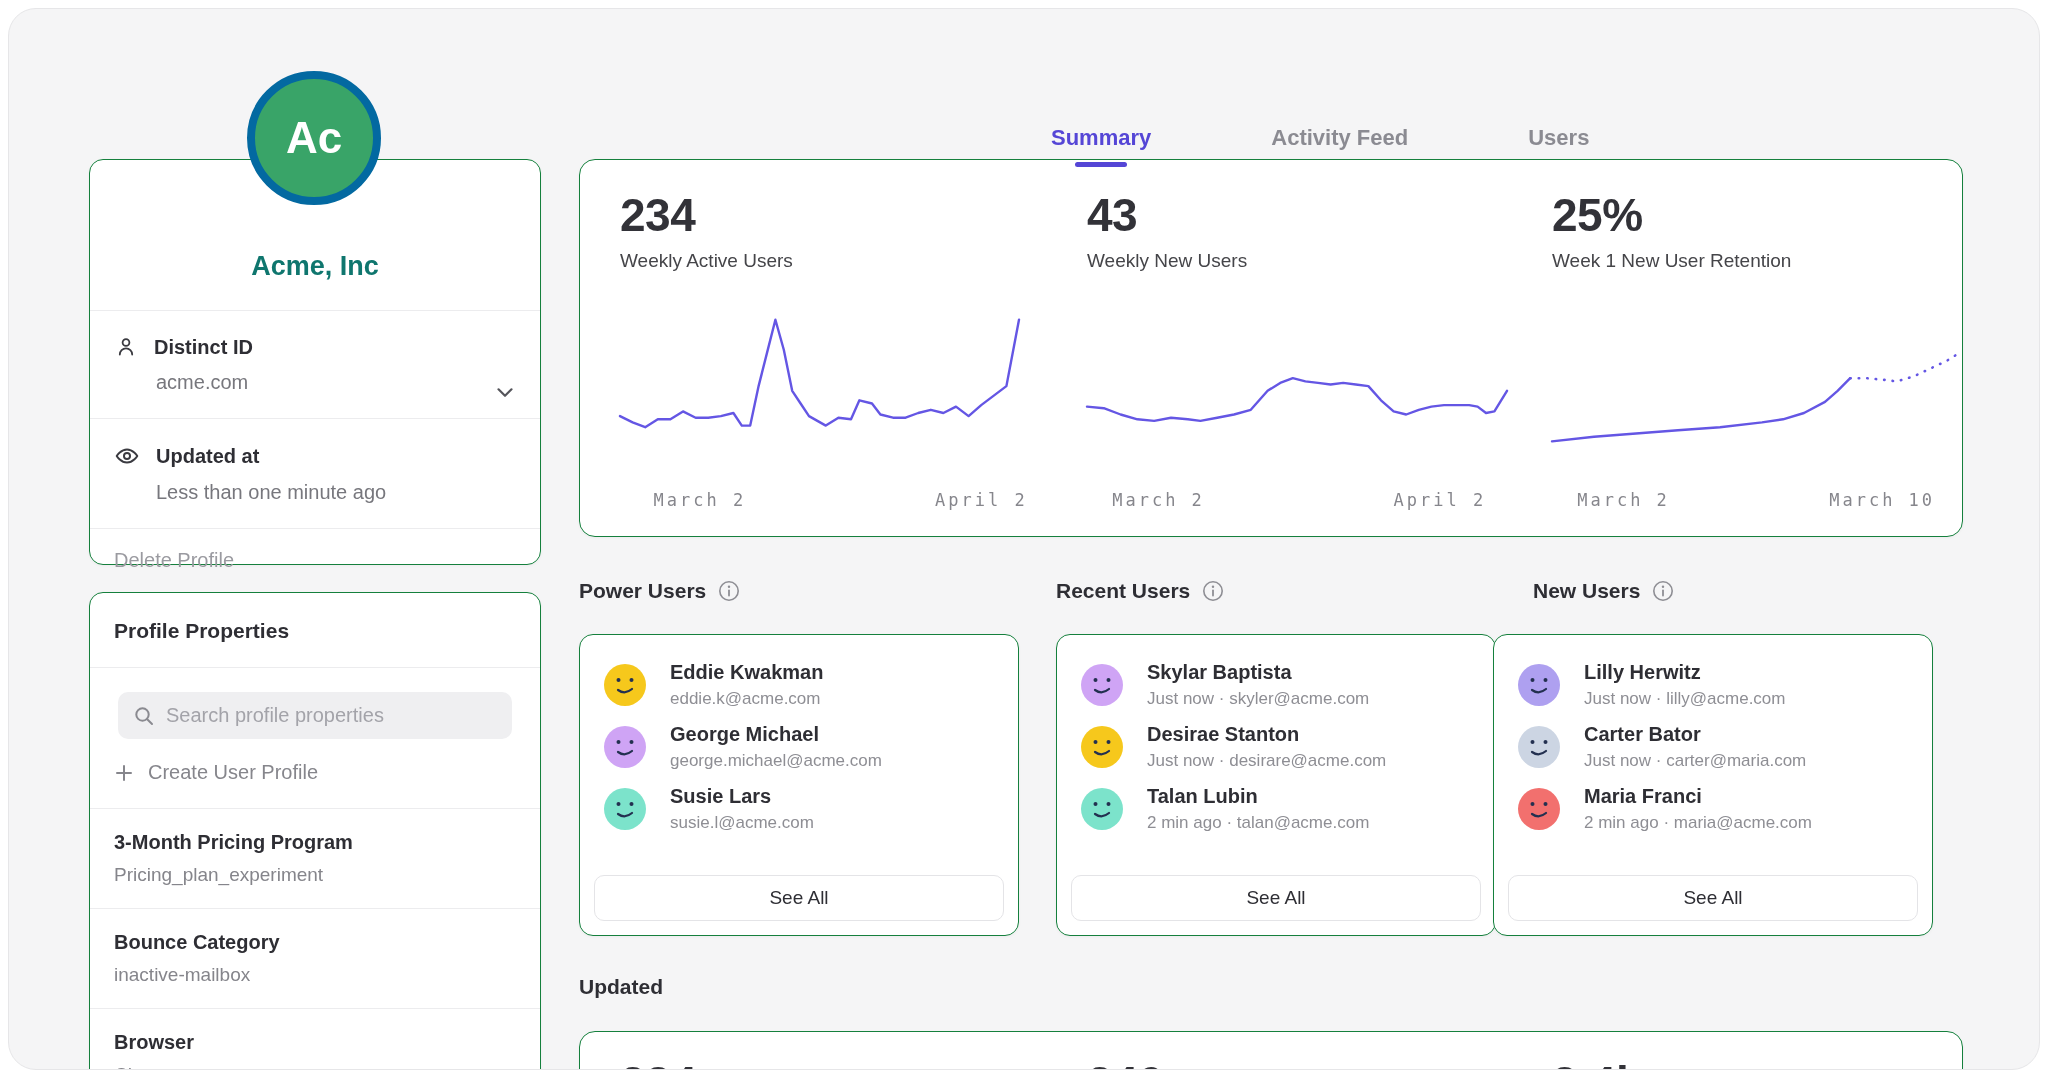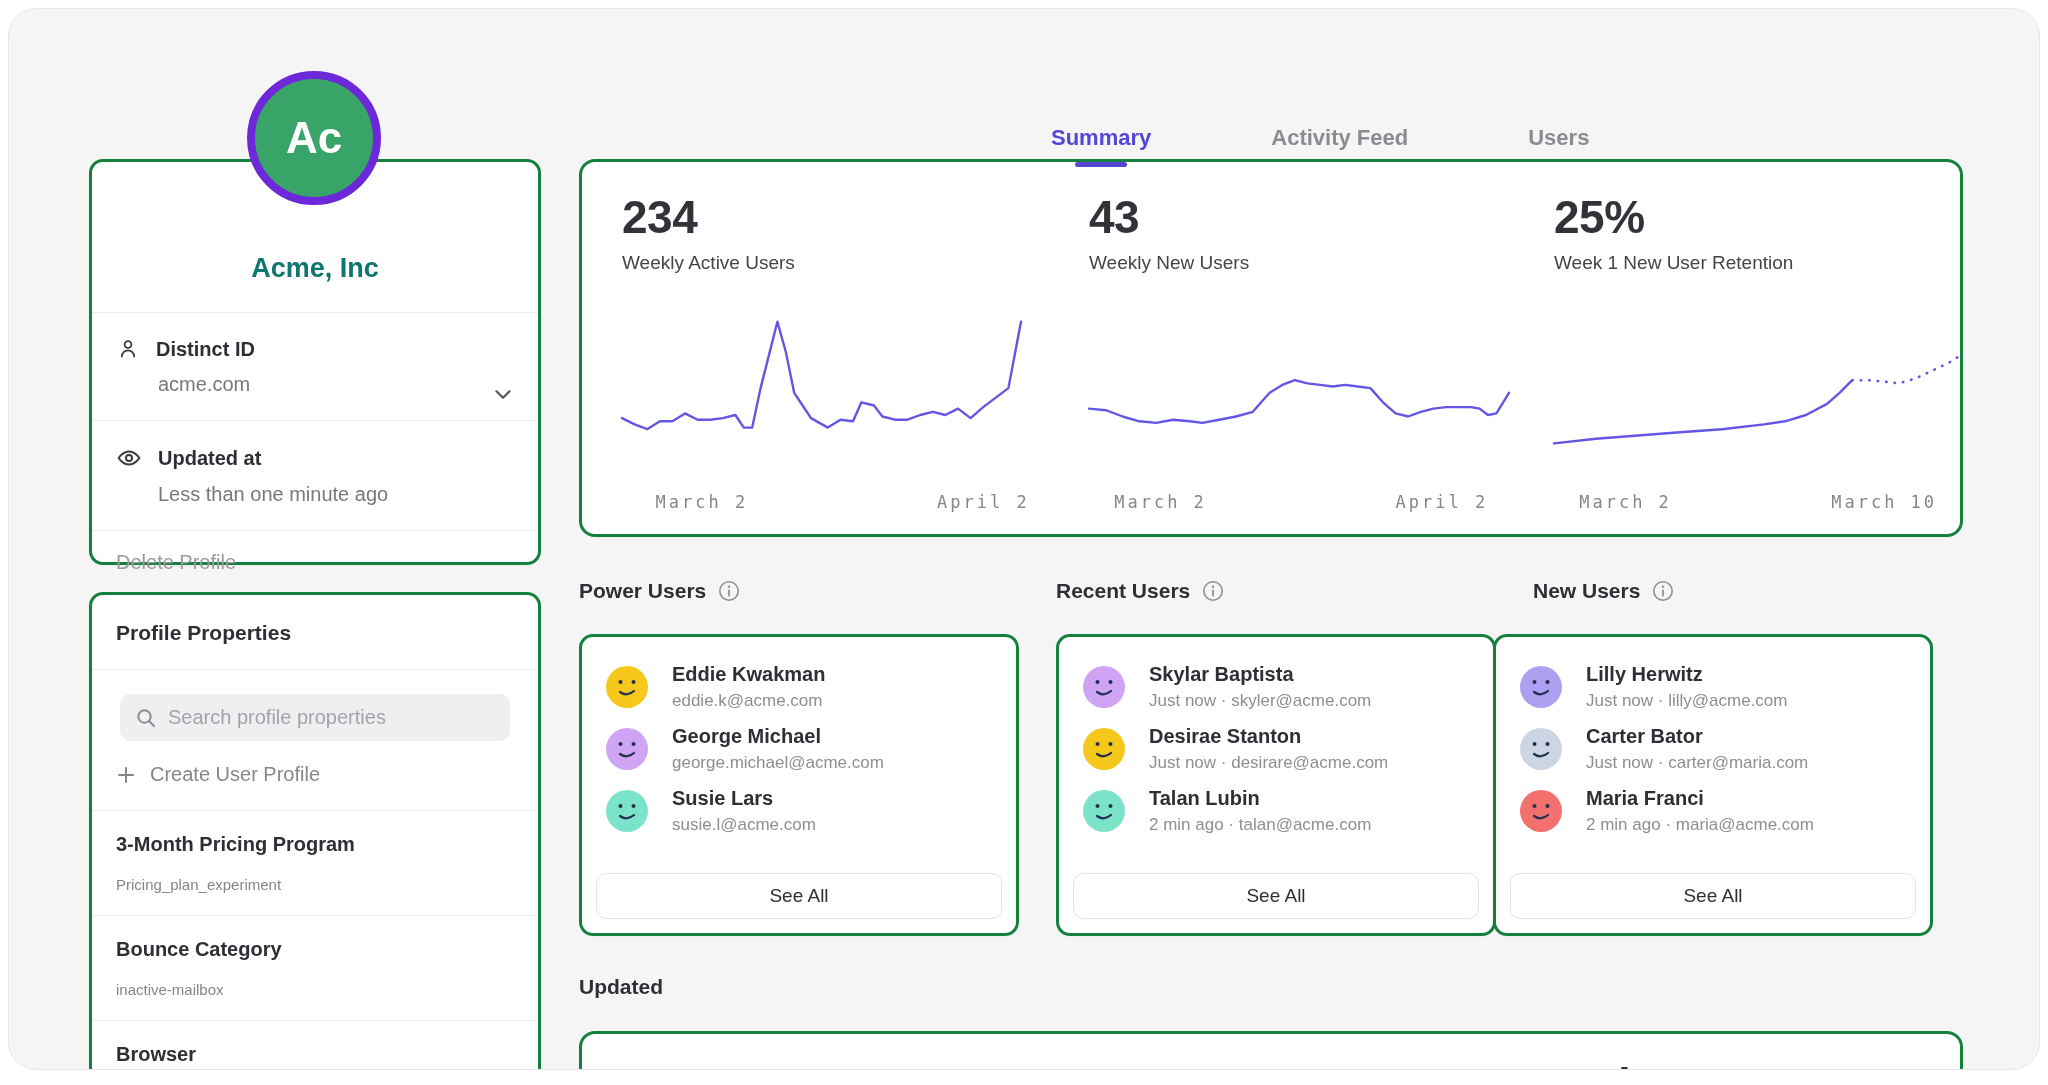--- a/index.html
+++ b/index.html
@@ -1,26 +1,26 @@
 <!DOCTYPE html>
 <html><head>
 <meta charset="utf-8">
 <style>
   * { margin:0; padding:0; box-sizing:border-box; }
   html,body { width:2048px; height:1085px; background:#ffffff; font-family:"Liberation Sans", sans-serif; }
   .frame { position:absolute; left:8px; top:8px; width:2032px; height:1062px; background:#f5f5f6;
            border:1px solid #e6e6e8; border-radius:28px; overflow:hidden; }
 
-  .card { position:absolute; background:#ffffff; border:3px solid #15803d; border-radius:14px;
+  .card { position:absolute; background:#ffffff; border:1px solid #15803d; border-radius:14px;
           box-shadow:0 1px 3px rgba(20,20,30,0.04); }
   .divider { height:1px; background:#ececee; }
 
   
   .avatar-big { position:absolute; left:238px; top:62px; width:134px; height:134px; border-radius:50%;
-                background:#39a468; border:8px solid #6d28d9; display:flex; align-items:center; justify-content:center;
+                background:#39a468; border:8px solid #0369a1; display:flex; align-items:center; justify-content:center;
                 color:#ffffff; font-size:44px; font-weight:700; z-index:3; }
   .side1 { left:80px; top:150px; width:452px; height:406px; z-index:2; }
   .side1-name { height:150px; display:flex; align-items:flex-end; justify-content:center; padding-bottom:28px;
                 font-size:27px; font-weight:700; color:#0f766e; }
   .field-row { position:relative; padding:24px 24px 24px 24px; }
   .field-head { display:flex; align-items:center; gap:16px; }
   .field-label { font-size:20px; font-weight:700; color:#2e2e34; }
   .field-value { margin:12px 0 0 42px; font-size:20px; color:#77777d; }
   .field-chev { position:absolute; right:22px; top:68px; }
   .delete-row { padding:20px 24px; font-size:20px; color:#9a9aa0; }
@@ -28,21 +28,21 @@
   .side2 { left:80px; top:583px; width:452px; height:600px; z-index:2; }
   .pp-title { padding:26px 24px 24px; font-size:21px; font-weight:700; color:#2e2e34; }
   .pp-search-wrap { margin:24px 28px 0; position:relative; }
   .pp-search { width:100%; height:47px; background:#efeff1; border:none; border-radius:10px;
                padding:0 16px 0 48px; font-size:20px; color:#55555b; font-family:"Liberation Sans",sans-serif; }
   .pp-search::placeholder { color:#a3a3a9; }
   .pp-search-icon { position:absolute; left:14px; top:12px; }
   .pp-create { display:flex; align-items:center; gap:14px; margin:22px 24px 24px; font-size:20px; color:#86868c; cursor:pointer; }
   .prop-row { padding:22px 24px; }
   .prop-label { font-size:20px; font-weight:700; color:#2e2e34; }
-  .prop-value { margin-top:20px; font-size:15px; color:#85858b; }
+  .prop-value { margin-top:10px; font-size:19px; color:#85858b; }
 
   
   .tabs { position:absolute; top:116px; left:1006px; display:flex; gap:84px; z-index:2; }
   .tab { font-size:22px; font-weight:700; color:#8b8b92; cursor:pointer; position:relative; padding-bottom:14px;margin-left:36px; }
   .tab.active { color:#5546d6; }
   .tab.active .tab-underline { position:absolute; left:50%; transform:translateX(-50%); bottom:-2px;
                                width:52px; height:5px; border-radius:3px; background:#5546d6; }
 
   
   .summary-card { left:570px; top:150px; width:1384px; height:378px; border-radius:16px; }

